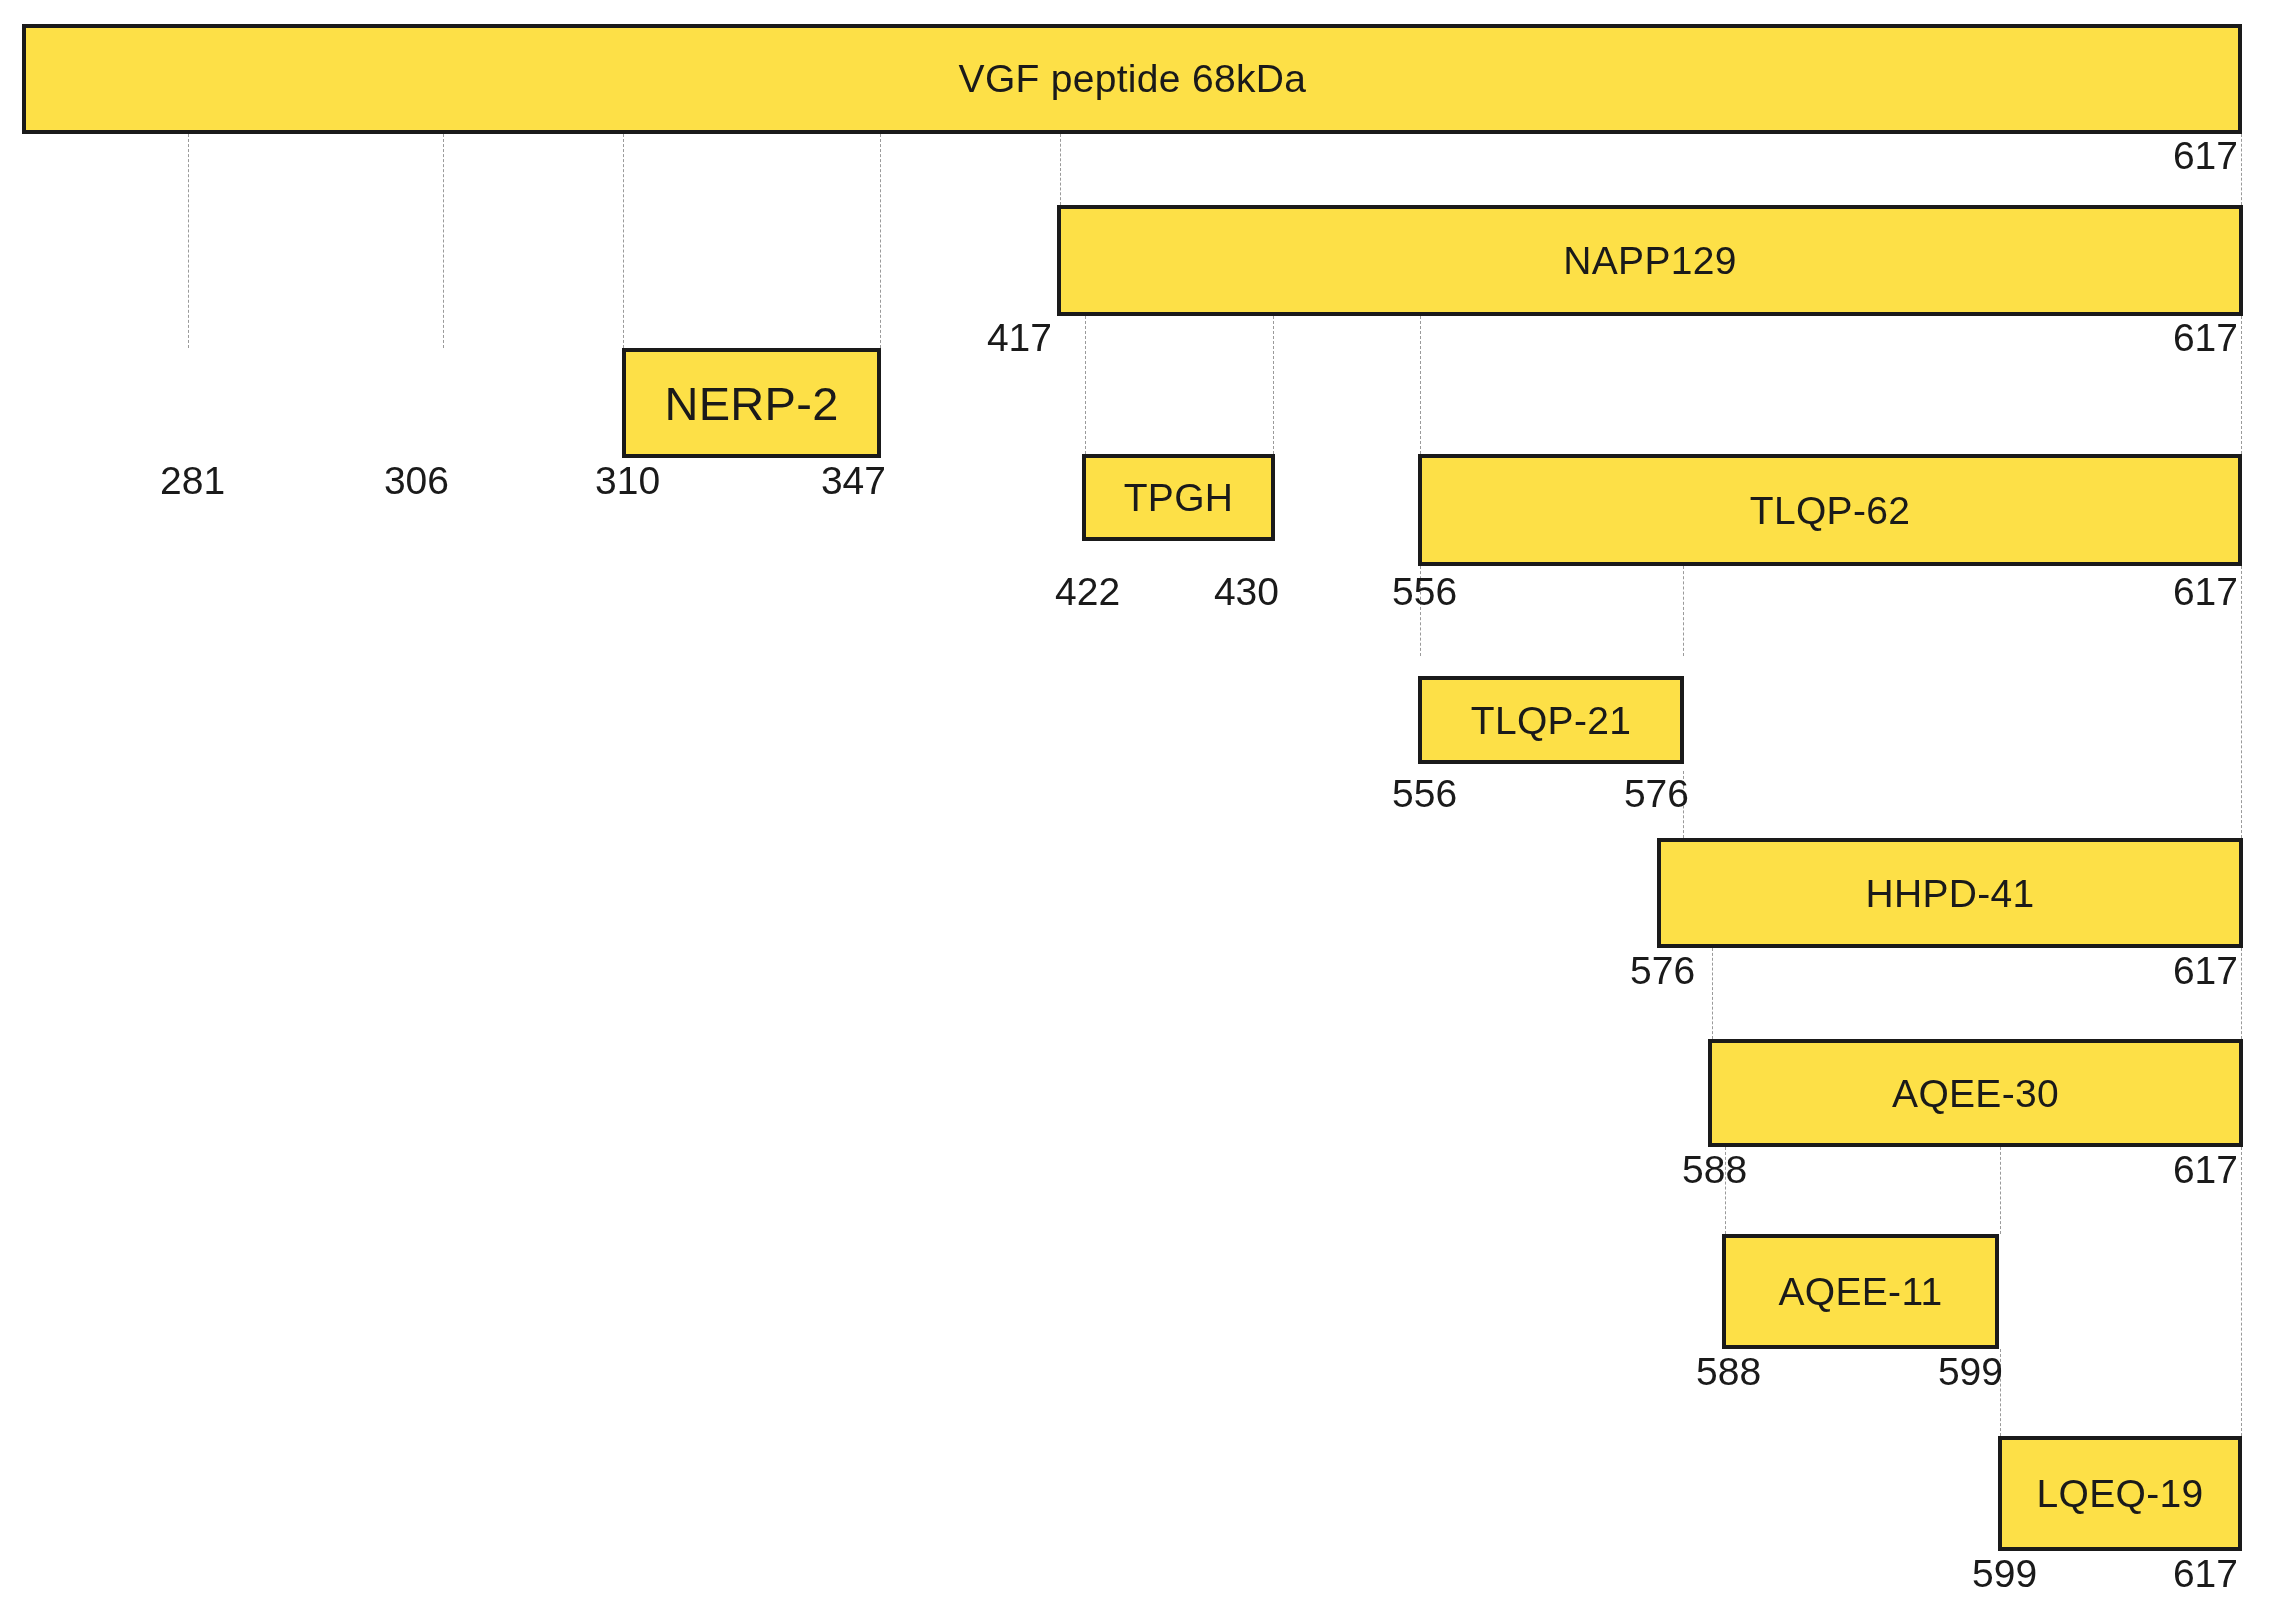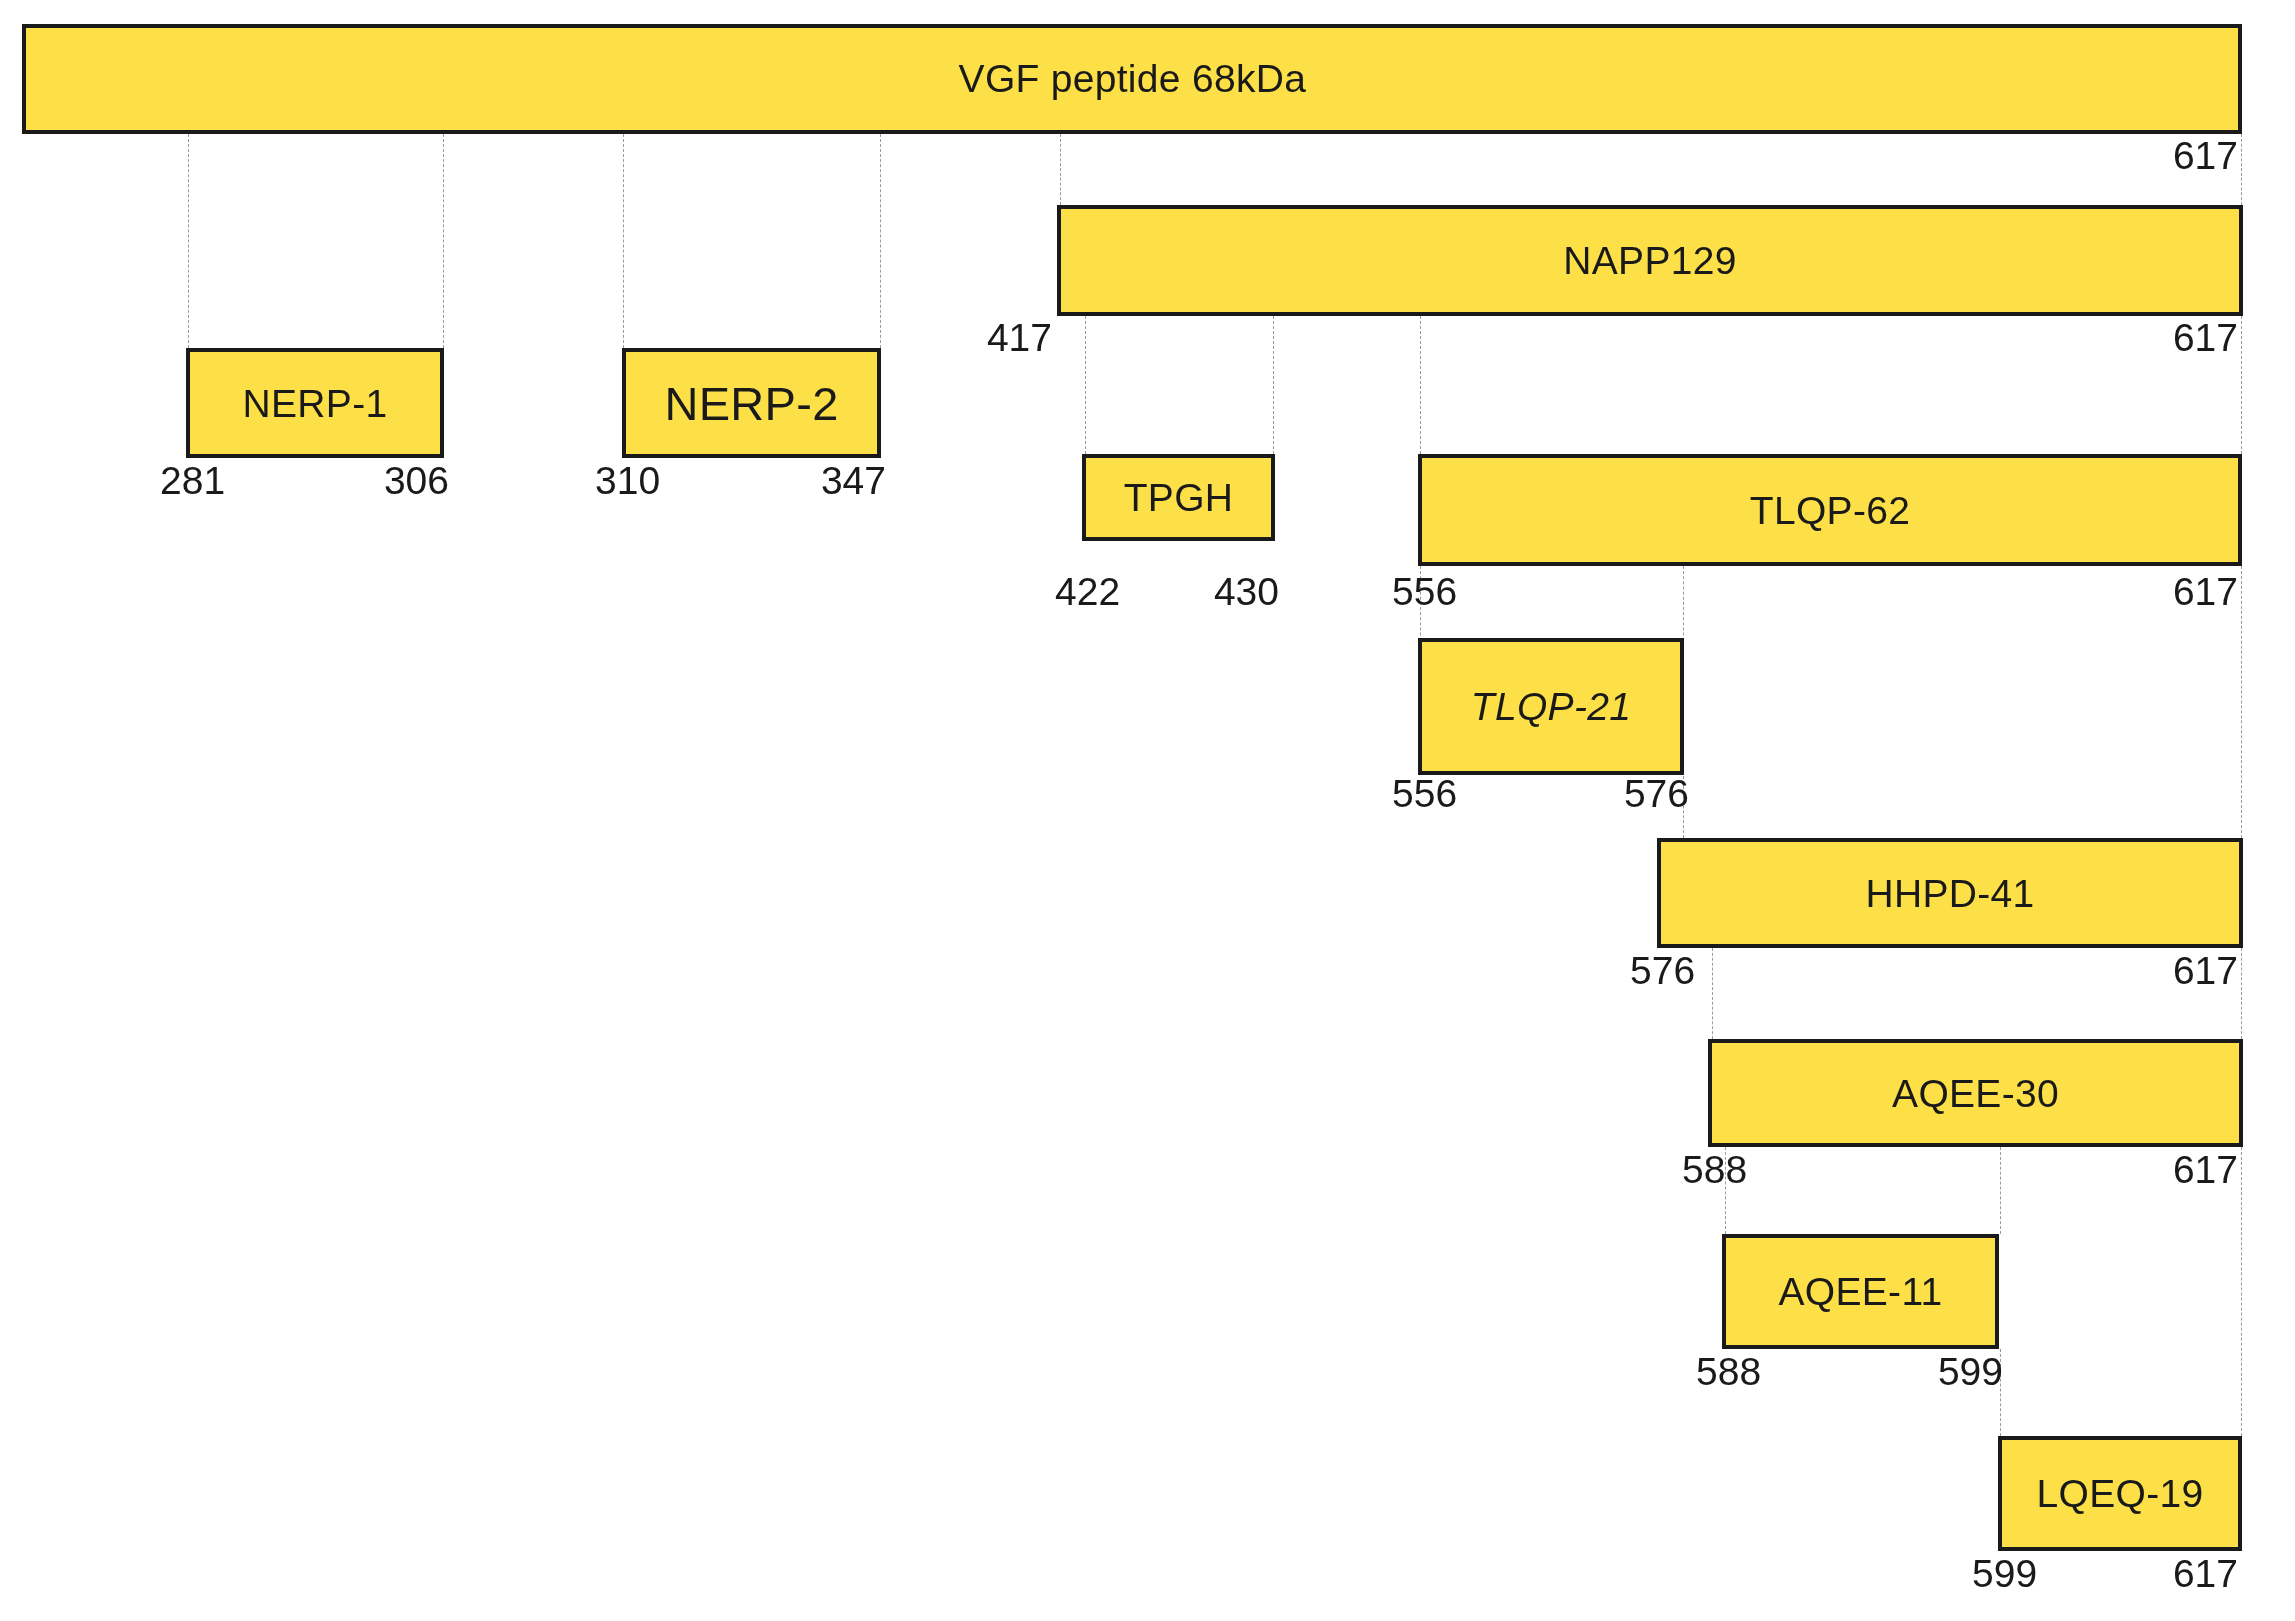--- a/index.html
+++ b/index.html
@@ -77,33 +77,30 @@
     <div class="guide-line" style="left: 1725px; top: 1147px; height: 87px;"></div>
     <div class="guide-line" style="left: 2241px; top: 1147px; height: 289px;"></div>
     <div class="guide-line" style="left: 2000px; top: 1147px; height: 87px;"></div>
     <div class="guide-line" style="left: 2000px; top: 1349px; height: 87px;"></div>
     <div class="peptide-box" style="left: 22.4px; top: 23.6px; width: 2220px; height: 110px;">
       <span class="peptide-label" style="font-size: 39px;">VGF peptide 68kDa</span>
     </div>
     <div class="peptide-box" style="left: 1057px; top: 205px; width: 1186px; height: 111px;">
       <span class="peptide-label" style="font-size: 39px;">NAPP129</span>
     </div>
-    <div class="peptide-box" style="left: 186px; top: 348px; width: 258px; height: 110px;">
-      <span class="peptide-label" style="font-size: 39px;">NERP-1</span>
-    </div>
     <div class="peptide-box" style="left: 622px; top: 348px; width: 259px; height: 110px;">
       <span class="peptide-label" style="font-size: 47px;">NERP-2</span>
     </div>
     <div class="peptide-box" style="left: 1082px; top: 454px; width: 193px; height: 87px;">
       <span class="peptide-label" style="font-size: 39px;">TPGH</span>
     </div>
     <div class="peptide-box" style="left: 1418px; top: 454px; width: 824px; height: 112px;">
       <span class="peptide-label" style="font-size: 39px;">TLQP-62</span>
     </div>
-    <div class="peptide-box" style="left: 1418px; top: 638px; width: 266px; height: 137px; font-style: italic;">
+    <div class="peptide-box" style="left: 1418px; top: 676px; width: 266px; height: 88px;">
       <span class="peptide-label" style="font-size: 39px;">TLQP-21</span>
     </div>
     <div class="peptide-box" style="left: 1657px; top: 838px; width: 586px; height: 110px;">
       <span class="peptide-label" style="font-size: 39px;">HHPD-41</span>
     </div>
     <div class="peptide-box" style="left: 1708px; top: 1039px; width: 535px; height: 108px;">
       <span class="peptide-label" style="font-size: 39px;">AQEE-30</span>
     </div>
     <div class="peptide-box" style="left: 1722px; top: 1234px; width: 277px; height: 115px;">
       <span class="peptide-label" style="font-size: 39px;">AQEE-11</span>

